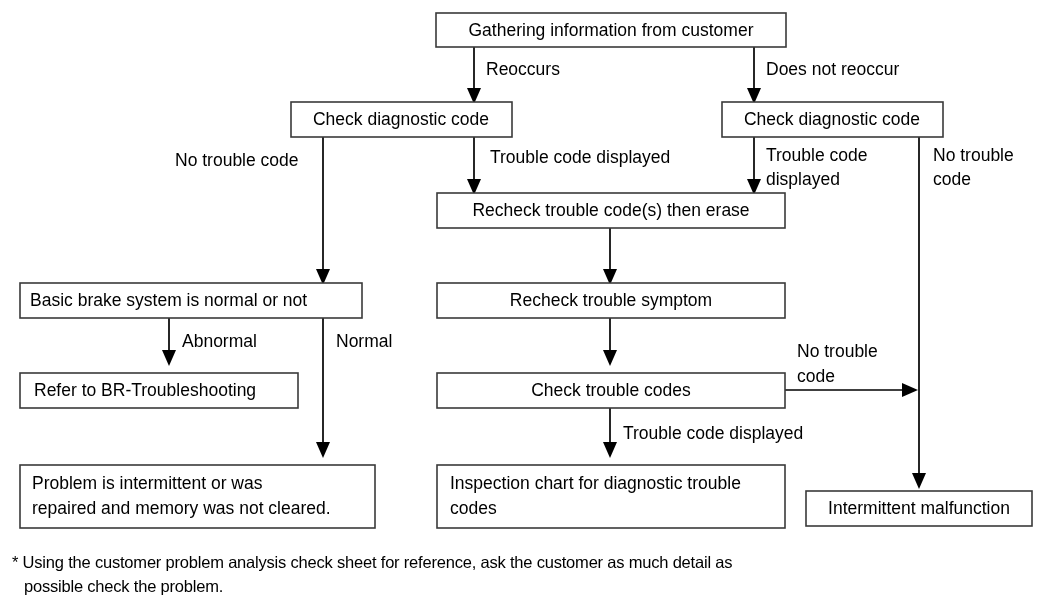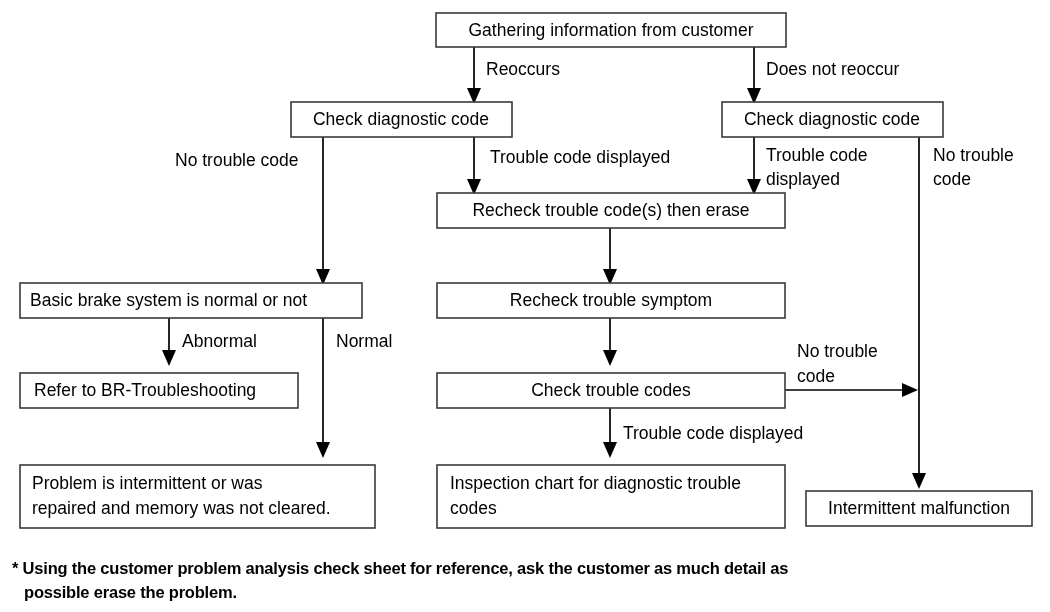--- a/index.html
+++ b/index.html
@@ -52,25 +52,24 @@
     fill: #000000;
     stroke: none;
   }
   .footnote {
     position: absolute;
     left: 12px;
     top: 551px;
     width: 1010px;
     font-family: "Liberation Sans", sans-serif;
     font-size: 16.5px;
-    font-weight: bold;
+    font-weight: normal;
     line-height: 1.45;
     color: #000000;
     letter-spacing: -0.2px;
-    margin-top: 6px;
   }
   .footnote .fn-line2 {
     display: block;
     padding-left: 12px;
   }
 </style>
 </head>
 <body>
 
 <div id="stage">
@@ -204,16 +203,16 @@
 
     <g>
       <rect class="node-rect" x="806" y="491" width="226" height="35"></rect>
       <text class="node-text" x="919" y="509" text-anchor="middle">Intermittent malfunction</text>
     </g>
 
   </svg>
 
   <div class="footnote">
     <span>* Using the customer problem analysis check sheet for reference, ask the customer as much detail as</span>
-    <span class="fn-line2">possible erase the problem.</span>
+    <span class="fn-line2">possible check the problem.</span>
   </div>
 
 </div>
 
 </body></html>

